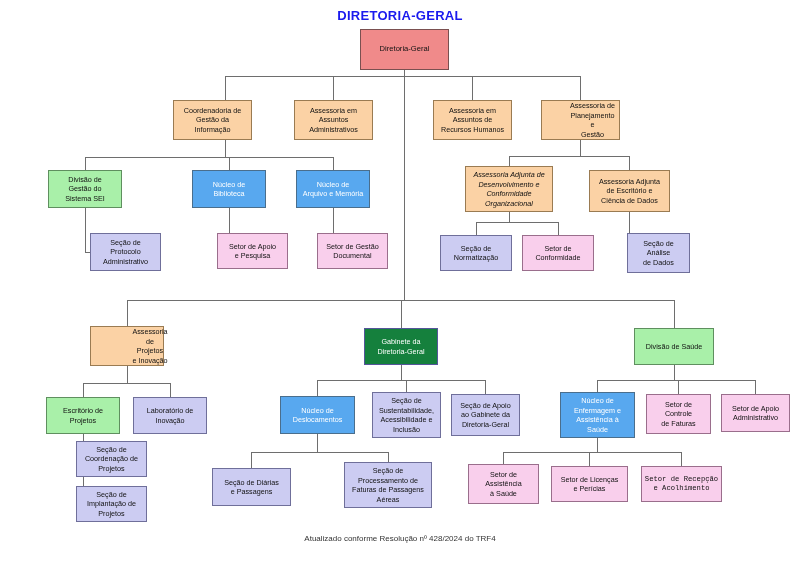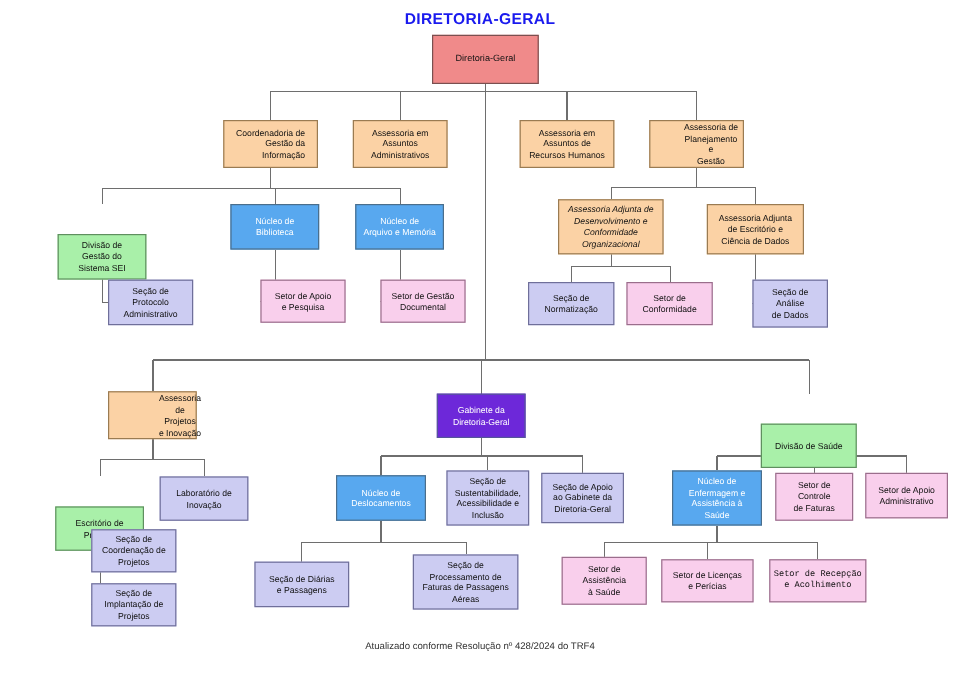--- a/index.html
+++ b/index.html
@@ -77,32 +77,31 @@
     border-color: #9a7b52;
   }
   .node.blue {
     background: #58a8ef;
     border-color: #4a6e8c;
     color: #ffffff;
   }
   .node.green {
     background: #a9f0a9;
     border-color: #5f8f5f;
-    margin-top: 25px;
   }
   .node.lavender {
     background: #ccccf2;
     border-color: #6f6f9a;
   }
   .node.pink {
     background: #f9cfec;
     border-color: #9a6e8c;
   }
   .node.purple {
-    background: #6d28d9;
+    background: #15803d;
     border-color: #55559a;
     color: #ffffff;
   }
 </style>
 </head>
 <body>
 
 <div id="chart-root">
 
   <div class="chart-title">DIRETORIA-GERAL</div>
@@ -125,21 +124,21 @@
       <path d="M 127.5 366 L 127.5 383 M 83.5 383 L 170.5 383 M 83.5 383 L 83.5 397 M 170.5 383 L 170.5 397" stroke="#6e6e6e" stroke-width="1" fill="none" shape-rendering="crispEdges"></path>
       <path d="M 83.5 434 L 83.5 504 M 83.5 459 L 76 459 M 83.5 504 L 76 504" stroke="#6e6e6e" stroke-width="1" fill="none" shape-rendering="crispEdges"></path>
       <path d="M 401.5 365 L 401.5 380 M 317.5 380 L 485.5 380 M 317.5 380 L 317.5 396 M 406.5 380 L 406.5 392 M 485.5 380 L 485.5 394" stroke="#6e6e6e" stroke-width="1" fill="none" shape-rendering="crispEdges"></path>
       <path d="M 317.5 434 L 317.5 452 M 251.5 452 L 388.5 452 M 251.5 452 L 251.5 468 M 388.5 452 L 388.5 462" stroke="#6e6e6e" stroke-width="1" fill="none" shape-rendering="crispEdges"></path>
       <path d="M 674.5 365 L 674.5 380 M 597.5 380 L 755.5 380 M 597.5 380 L 597.5 392 M 678.5 380 L 678.5 394 M 755.5 380 L 755.5 394" stroke="#6e6e6e" stroke-width="1" fill="none" shape-rendering="crispEdges"></path>
       <path d="M 597.5 438 L 597.5 452 M 503.5 452 L 681.5 452 M 503.5 452 L 503.5 464 M 589.5 452 L 589.5 466 M 681.5 452 L 681.5 466" stroke="#6e6e6e" stroke-width="1" fill="none" shape-rendering="crispEdges"></path>
     </svg>
 
   <div id="node-layer">
       <div class="node root" style="left: 360px; top: 29px; width: 89px; height: 41px;">Diretoria-Geral</div>
-      <div class="node orange" style="left: 186px; top: 100px; width: 79px; height: 40px; text-align: right;">Coordenadoria de
+      <div class="node orange" style="left: 173px; top: 100px; width: 79px; height: 40px;">Coordenadoria de
 Gestão da
 Informação</div>
       <div class="node orange" style="left: 294px; top: 100px; width: 79px; height: 40px;">Assessoria em
 Assuntos
 Administrativos</div>
       <div class="node orange" style="left: 433px; top: 100px; width: 79px; height: 40px;">Assessoria em
 Assuntos de
 Recursos Humanos</div>
       <div class="node orange" style="left: 541px; top: 100px; width: 79px; height: 40px; padding-left: 26px;">Assessoria de
 Planejamento e

